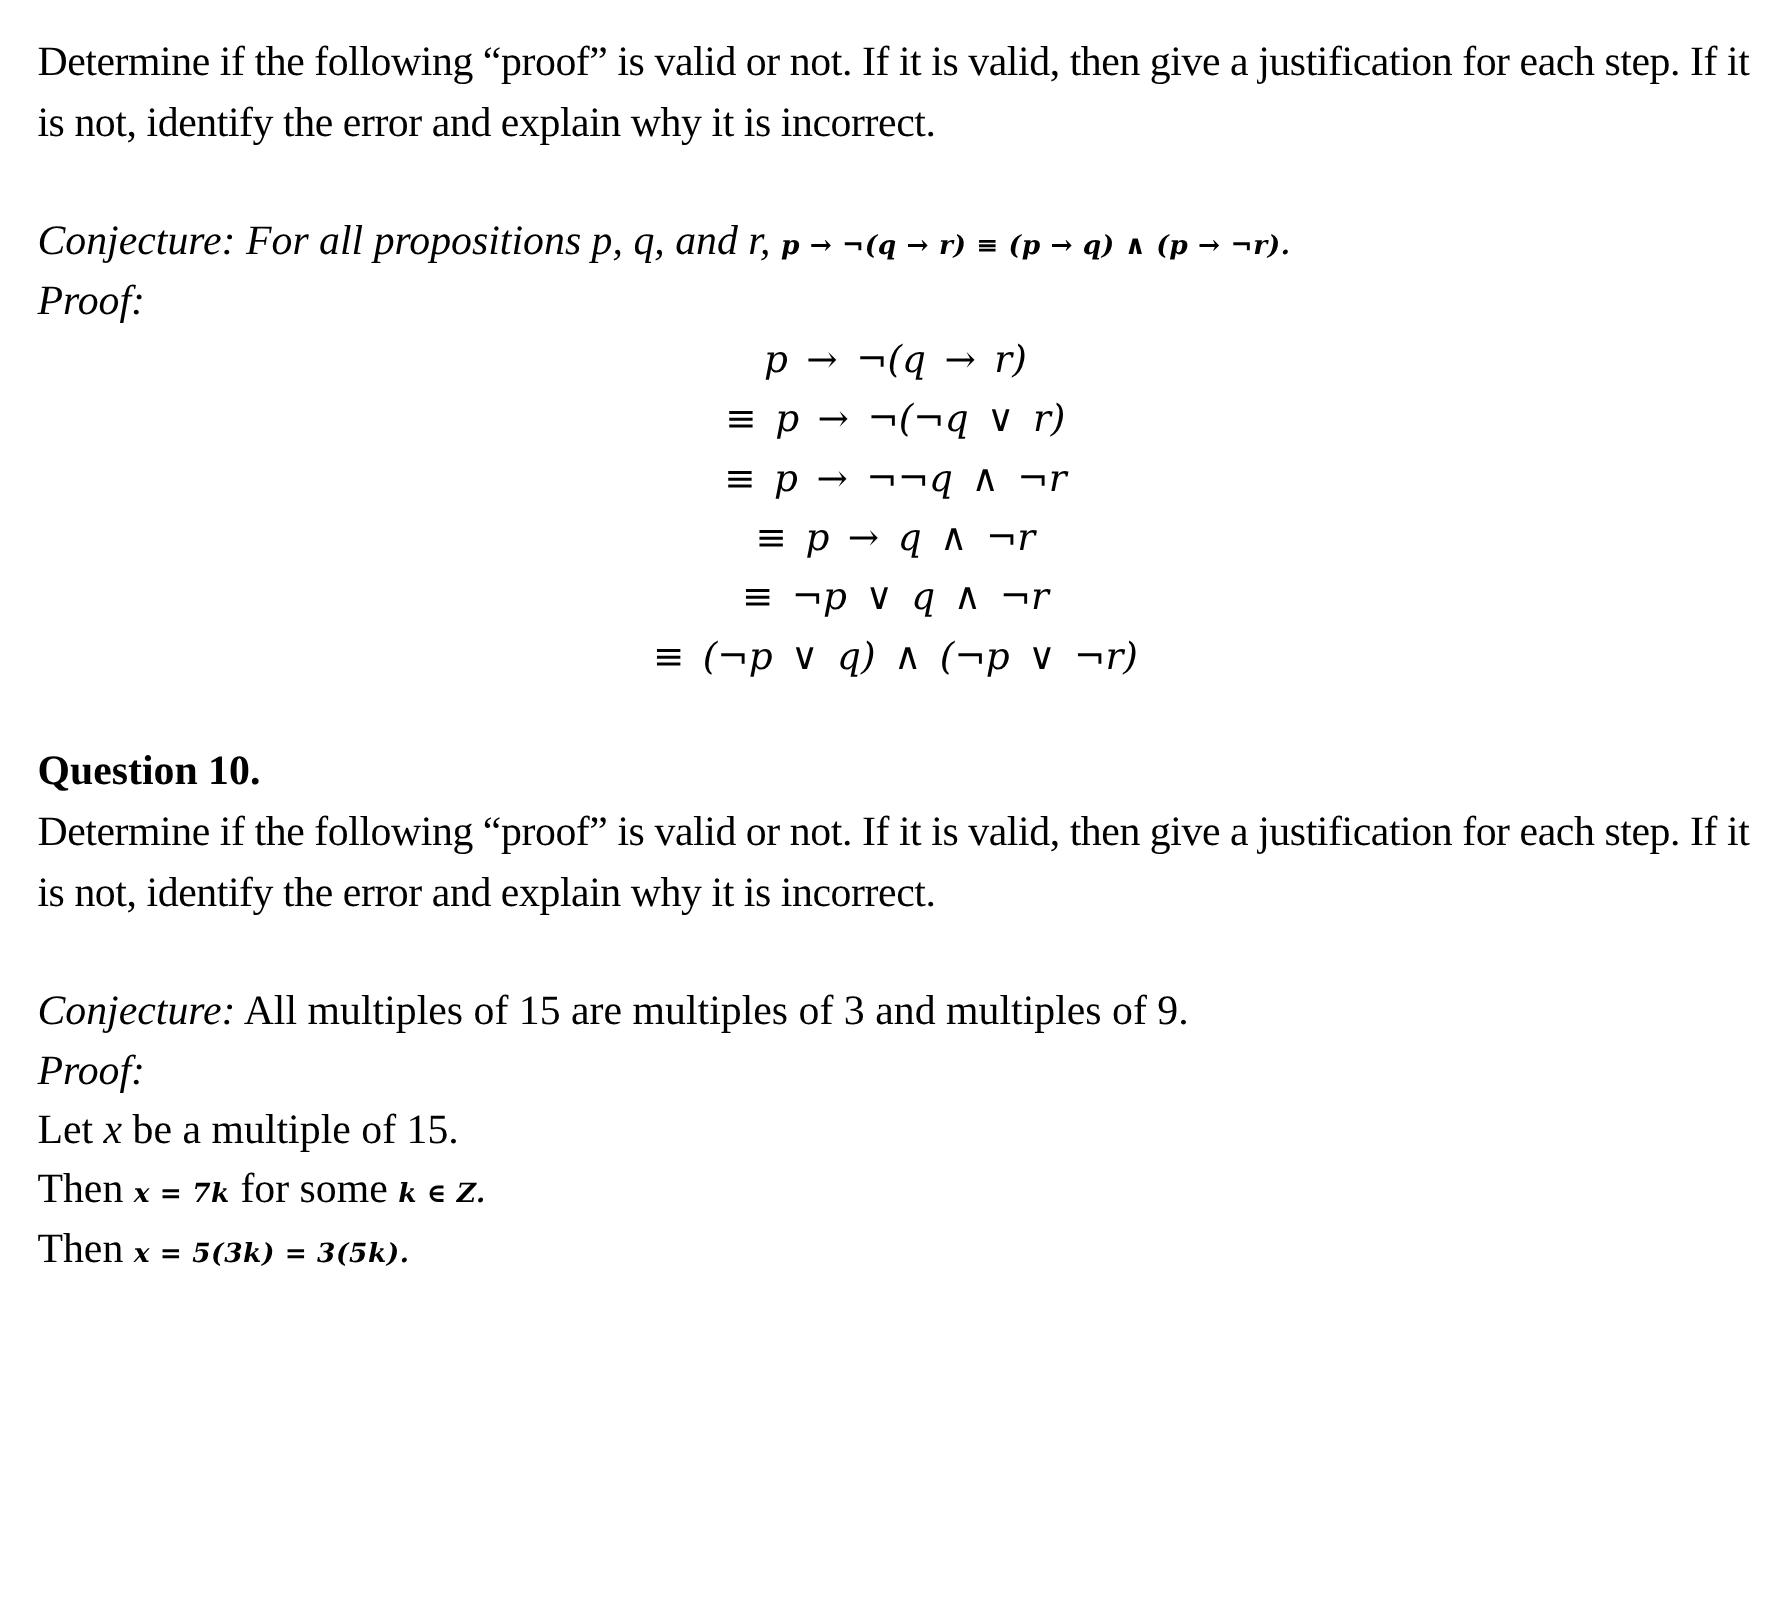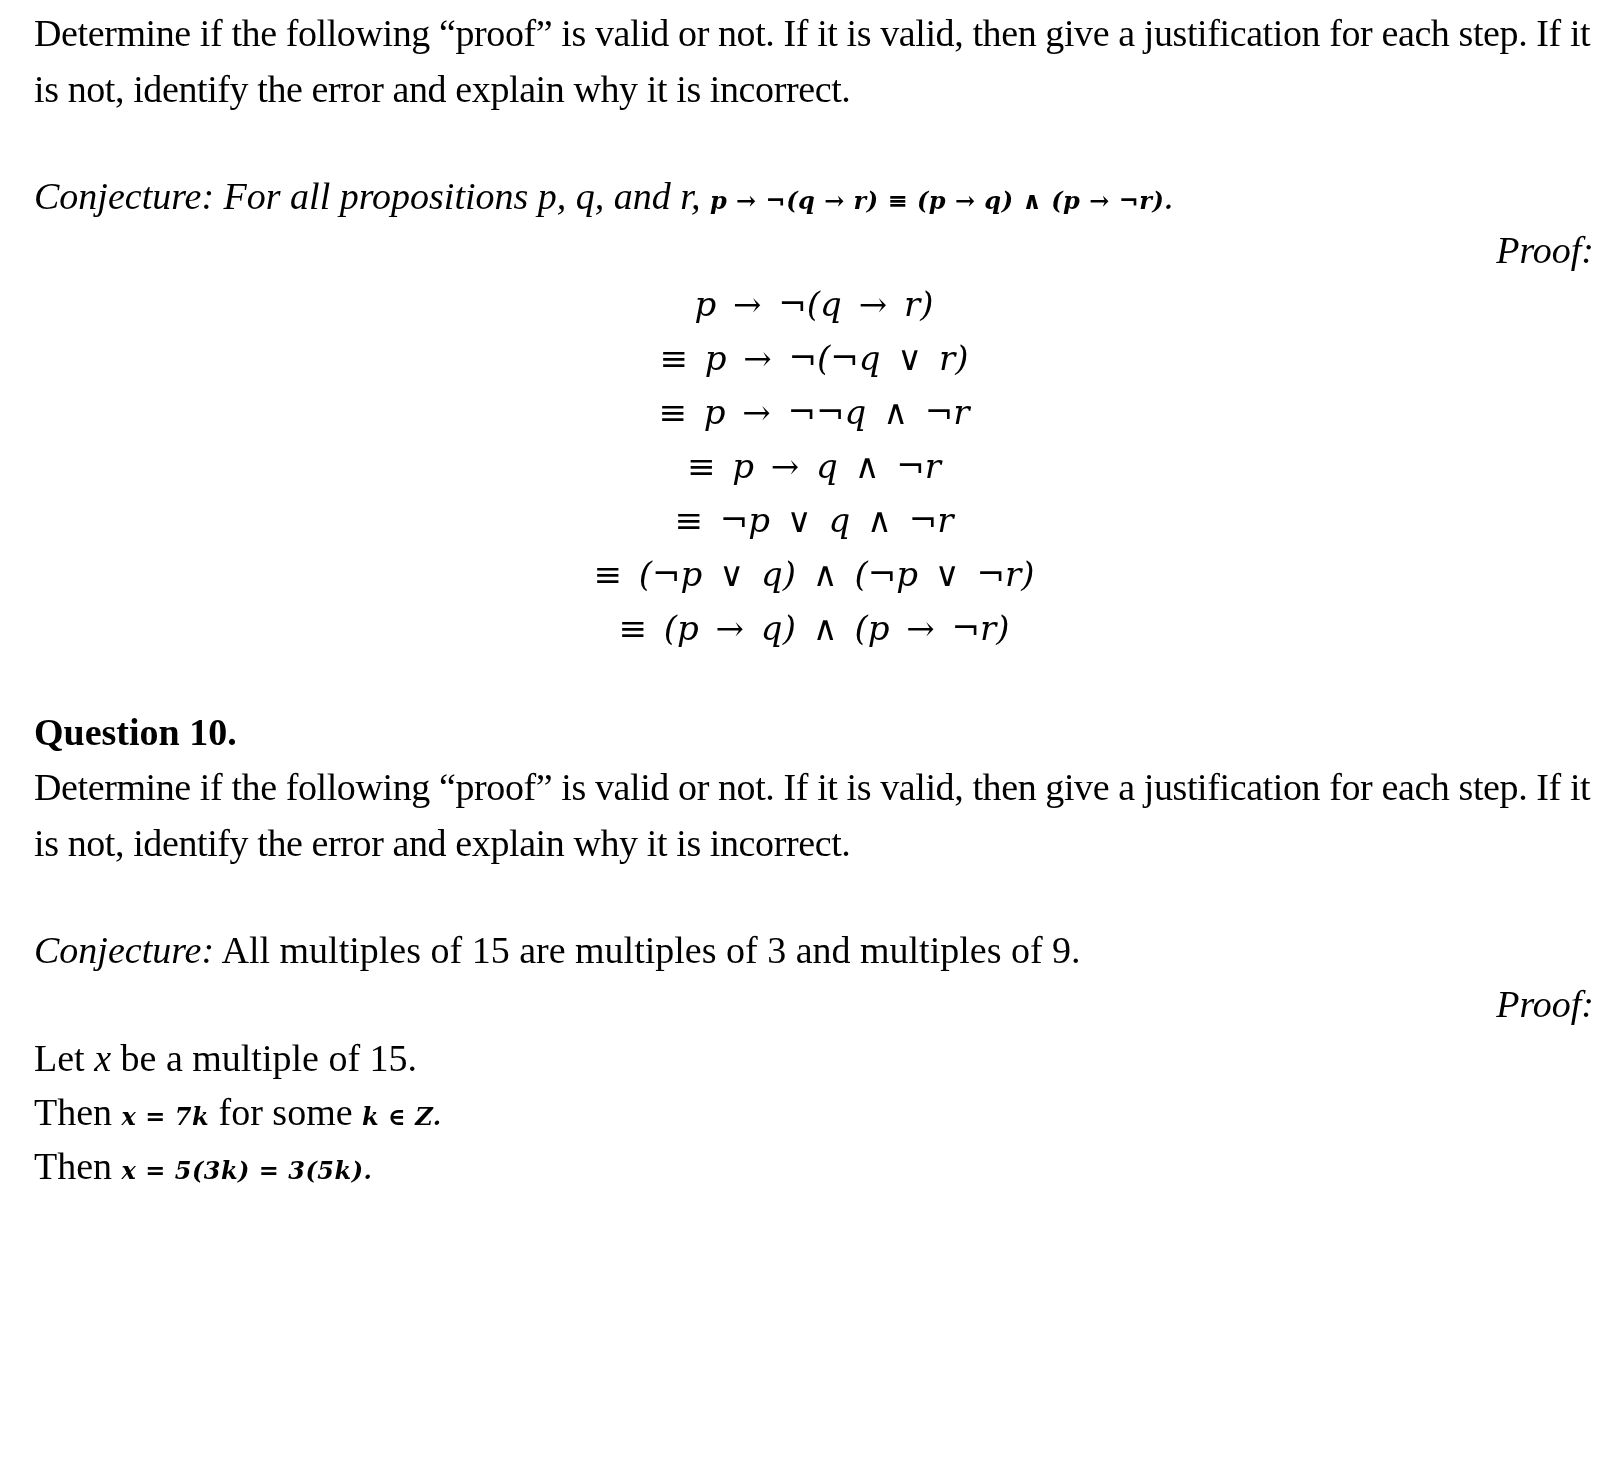--- a/index.html
+++ b/index.html
@@ -11,32 +11,32 @@
       width: 1608px;
       height: 1476px;
       position: relative;
       overflow: hidden;
       color: #000000;
       font-family: "Liberation Serif", serif;
     }
     .page {
       position: absolute;
       left: 34px;
-      top: 5px;
+      top: 28px;
       width: 1560px;
     }
     .para {
       font-size: 38px;
       line-height: 56px;
       margin: 0;
       letter-spacing: -0.4px;
     }
     .gap-lg { height: 52px; }
     .gap-md { height: 50px; }
-    .italic { font-style: italic; text-align: right; }
+    .italic { font-style: italic; }
     .bold { font-weight: bold; }
     .math {
       font-family: "DejaVu Serif", serif;
       font-style: italic;
       font-size: 24px;
       letter-spacing: 0.5px;
       font-weight: bold;
     }
     .line {
       font-size: 38px;
@@ -70,21 +70,20 @@
   </p>
   <p class="line italic">Proof:</p>
 
   <div>
     <div class="proof-line">p → ¬(q → r)</div>
     <div class="proof-line">≡ p → ¬(¬q ∨ r)</div>
     <div class="proof-line">≡ p → ¬¬q ∧ ¬r</div>
     <div class="proof-line">≡ p → q ∧ ¬r</div>
     <div class="proof-line">≡ ¬p ∨ q ∧ ¬r</div>
     <div class="proof-line">≡ (¬p ∨ q) ∧ (¬p ∨ ¬r)</div>
-    <div class="proof-line">≡ (p → q) ∧ (p → ¬r)</div>
   </div>
 
   <div class="gap-md"></div>
 
   <p class="line bold">Question 10.</p>
   <p class="para">Determine if the following “proof” is valid or not. If it is valid, then give a justification for each step. If it is not, identify the error and explain why it is incorrect.</p>
 
   <div class="gap-lg"></div>
 
   <p class="line">

